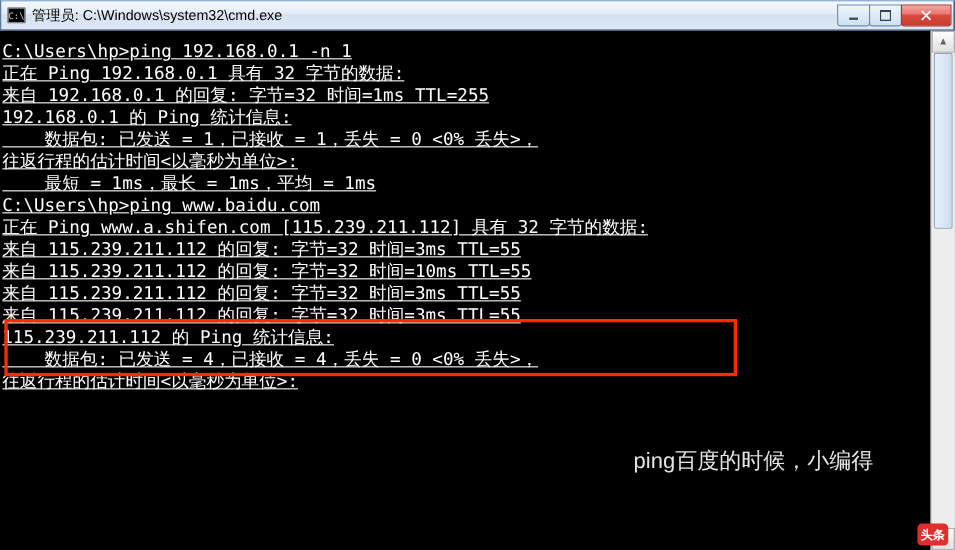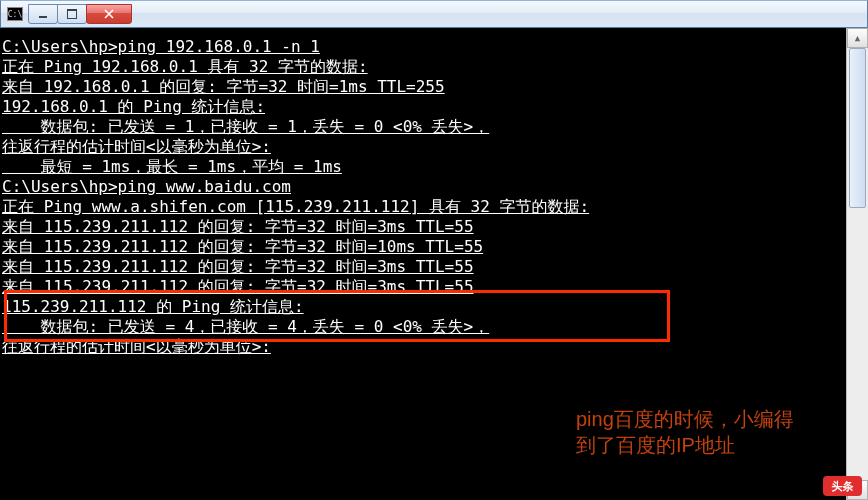--- a/index.html
+++ b/index.html
@@ -116,67 +116,67 @@
     text-decoration: underline;
   }
   .terminal .line { white-space: pre; }
   .red-box {
     position: absolute;
     border: 3px solid #ff2a00;
     pointer-events: none;
   }
   .annotation {
     position: absolute;
-    color: #c2410c;
+    color: #e5e5e5;
     font-family: "Microsoft YaHei","SimHei",sans-serif;
     font-size: 20px;
     line-height: 26px;
     font-weight: 500;
     text-shadow: 0 0 2px rgba(0,0,0,.6);
   }
   .watermark {
     position: absolute;
     right: 6px;
     bottom: 4px;
     display:flex;
     align-items:center;
     gap:6px;
     color:#fff;
     font-family:"Microsoft YaHei",sans-serif;
     font-size:15px;
   }
   .watermark .logo {
-    width:39px;height:20px;border-radius:4px;background:#e02d2d;
+    width:28px;height:20px;border-radius:4px;background:#e02d2d;
     display:flex;align-items:center;justify-content:center;
     font-size:11px;font-weight:bold;color:#fff;
   }
 </style>
 </head>
 <body>
 
 <div class="titlebar">
   <div class="icon">C:\</div>
+  <div class="title-text">管理员: C:\Windows\system32\cmd.exe</div>
   <div class="win-buttons">
     <div class="win-btn min"></div>
     <div class="win-btn max"></div>
     <div class="win-btn close">
       <svg viewBox="0 0 10 10">
           <path d="M1 1 L9 9 M9 1 L1 9" stroke="#fff" stroke-width="1.6"></path>
         </svg>
     </div>
   </div>
 </div>
 
 <div class="terminal" id="terminal"><div class="line"></div><div class="line">C:\Users\hp&gt;ping 192.168.0.1 -n 1</div><div class="line"></div><div class="line">正在 Ping 192.168.0.1 具有 32 字节的数据:</div><div class="line">来自 192.168.0.1 的回复: 字节=32 时间=1ms TTL=255</div><div class="line"></div><div class="line">192.168.0.1 的 Ping 统计信息:</div><div class="line">    数据包: 已发送 = 1，已接收 = 1，丢失 = 0 &lt;0% 丢失&gt;，</div><div class="line">往返行程的估计时间&lt;以毫秒为单位&gt;:</div><div class="line">    最短 = 1ms，最长 = 1ms，平均 = 1ms</div><div class="line"></div><div class="line">C:\Users\hp&gt;ping www.baidu.com</div><div class="line"></div><div class="line">正在 Ping www.a.shifen.com [115.239.211.112] 具有 32 字节的数据:</div><div class="line">来自 115.239.211.112 的回复: 字节=32 时间=3ms TTL=55</div><div class="line">来自 115.239.211.112 的回复: 字节=32 时间=10ms TTL=55</div><div class="line">来自 115.239.211.112 的回复: 字节=32 时间=3ms TTL=55</div><div class="line">来自 115.239.211.112 的回复: 字节=32 时间=3ms TTL=55</div><div class="line"></div><div class="line">115.239.211.112 的 Ping 统计信息:</div><div class="line">    数据包: 已发送 = 4，已接收 = 4，丢失 = 0 &lt;0% 丢失&gt;，</div><div class="line">往返行程的估计时间&lt;以毫秒为单位&gt;:</div></div>
 
 <div class="red-box" style="left:4px; top:290px; width:666px; height:52px;"></div>
 
 <div class="annotation" style="left:576px; top:406px;">
   <div>ping百度的时候，小编得</div>
-  <div>到了百度的IP地址</div>
 </div>
 
 <div class="scrollbar">
   <div class="sb-btn">▲</div>
   <div class="sb-track">
     <div class="sb-thumb"></div>
   </div>
   <div class="sb-btn">▼</div>
 </div>
 

